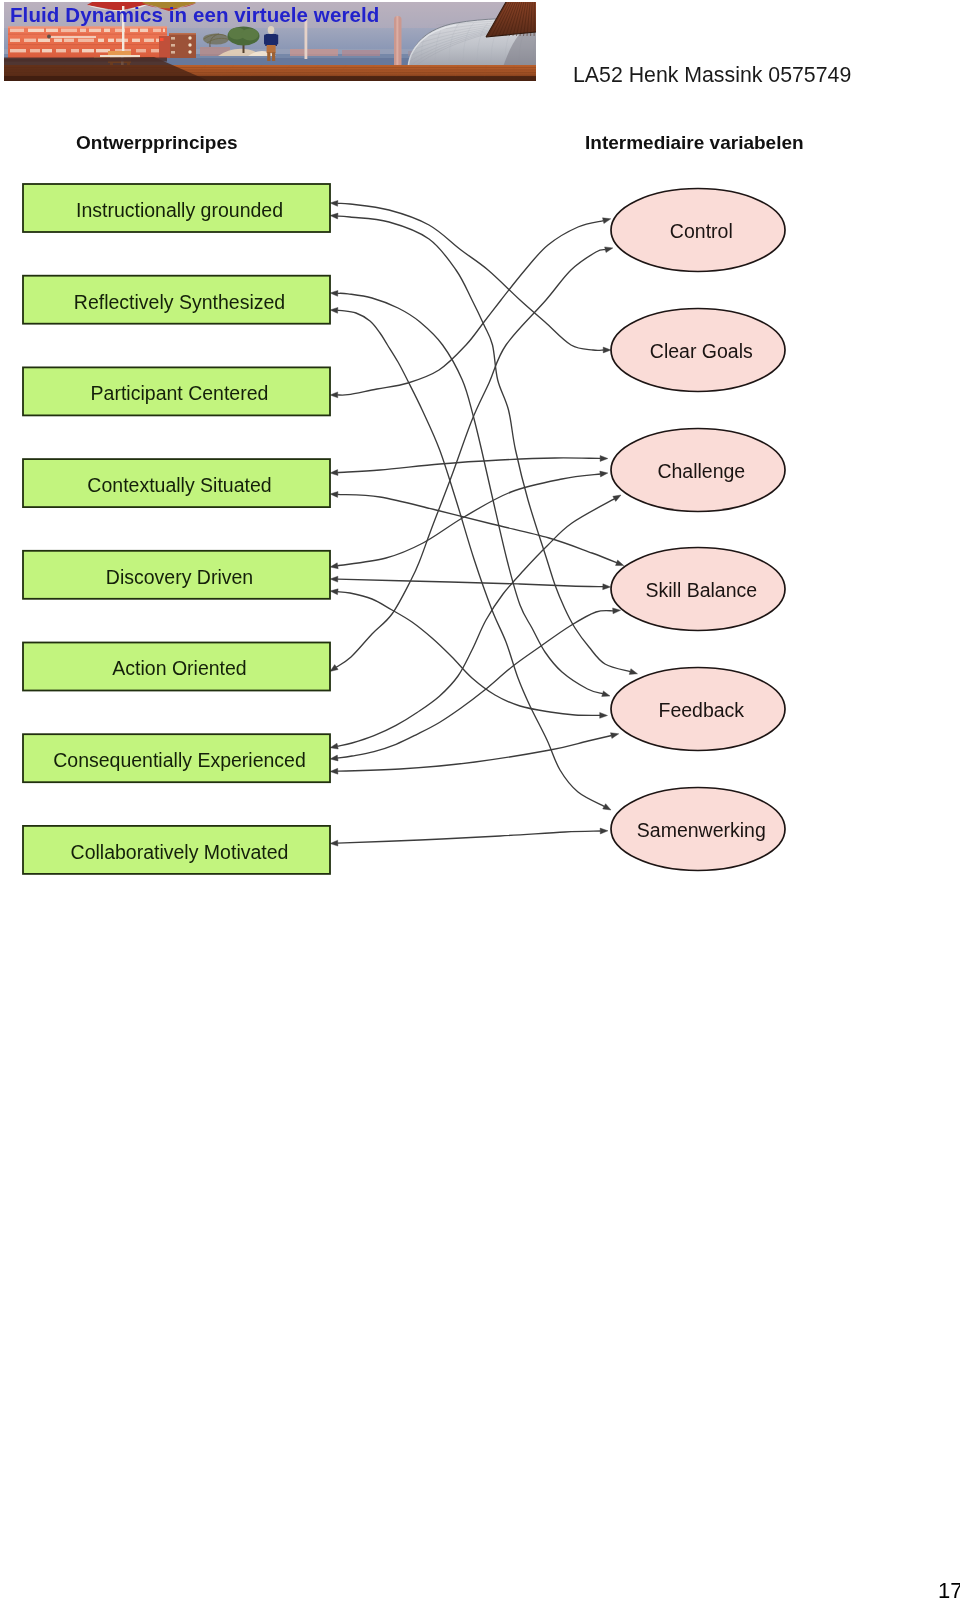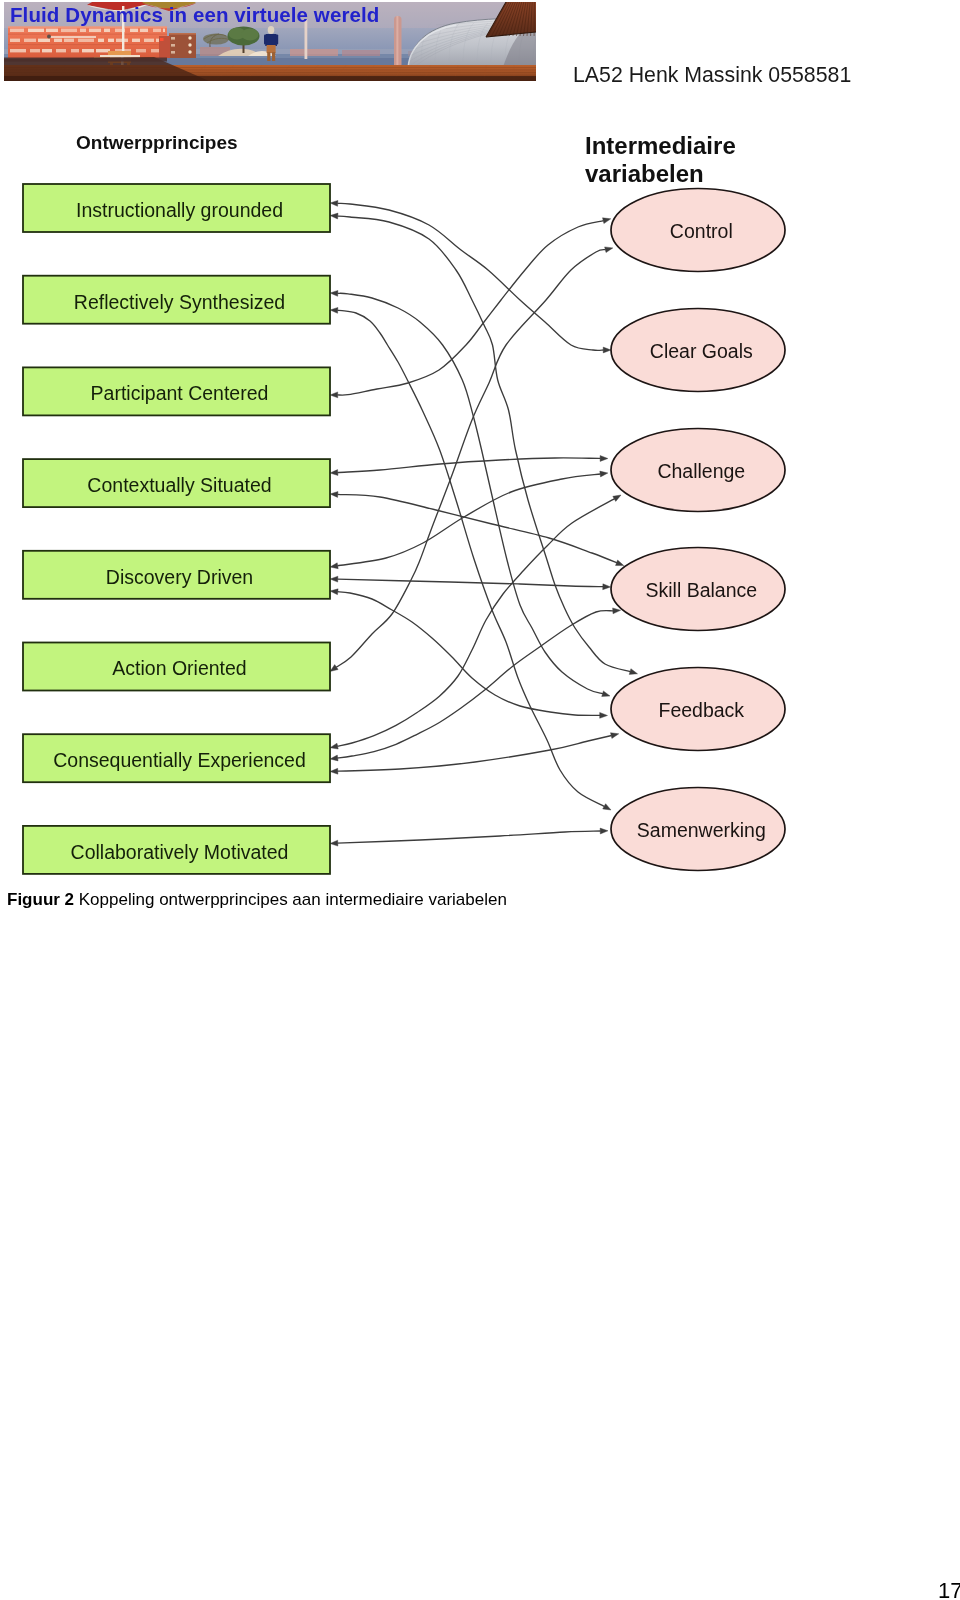--- a/index.html
+++ b/index.html
@@ -2,21 +2,21 @@
 <html><head>
 <meta charset="utf-8">
 <style>
   html,body{margin:0;padding:0;background:#fff;}
   body{width:960px;height:1600px;font-family:"Liberation Sans",sans-serif;overflow:hidden;position:relative;}
   .page{position:absolute;left:0;top:0;width:812px;height:1600px;}
   #banner-wrap{position:absolute;left:4px;top:2px;width:532px;height:79px;overflow:hidden;}
   #banner-title{position:absolute;left:10px;top:3px;font-weight:bold;font-size:20.5px;color:#2222cc;letter-spacing:0.1px;white-space:nowrap;}
   #author{position:absolute;left:573px;top:63px;font-size:21.3px;color:#1a1a1a;white-space:nowrap;}
   #head-left{position:absolute;left:76px;top:132px;font-weight:bold;font-size:19px;color:#111;text-align:center;}
-  #head-right{position:absolute;left:585px;top:132px;font-weight:bold;font-size:24px;color:#111;}
+  #head-right{position:absolute;left:585px;top:132px;font-weight:bold;font-size:19px;color:#111;}
   #diagram{position:absolute;left:0;top:0;}
   .pbox{fill:#c2f47e;stroke:#21300f;stroke-width:1.8;}
   .vell{fill:#fadcd7;stroke:#1d1514;stroke-width:1.7;}
   .plabel,.vlabel{font-family:"Liberation Sans",sans-serif;font-size:19.5px;fill:#14200a;text-anchor:middle;}
   .vlabel{fill:#1a1412;}
   .edge{fill:none;stroke:#3c3c3c;stroke-width:1.35;}
   .ah{fill:#3c3c3c;stroke:#3c3c3c;stroke-width:0.4;}
   #caption{position:absolute;left:7px;top:890px;font-size:17px;color:#000;white-space:nowrap;}
   #caption b{font-weight:bold;}
   #pageno{position:absolute;left:938px;top:1578px;font-size:22px;color:#000;}
@@ -209,21 +209,21 @@
         <path d="M450.0 79 L454.0 63.5" stroke="#a85024" stroke-width="0.5" opacity="0.3"></path>
         <path d="M480.0 79 L482.0 63.5" stroke="#a85024" stroke-width="0.5" opacity="0.3"></path>
         <path d="M510.0 79 L510.0 63.5" stroke="#a85024" stroke-width="0.5" opacity="0.3"></path>
         <path d="M540.0 79 L538.0 63.5" stroke="#a85024" stroke-width="0.5" opacity="0.3"></path>
         <path d="M570.0 79 L566.0 63.5" stroke="#a85024" stroke-width="0.5" opacity="0.3"></path>
         <path d="M0 57 L150 55 L205 79 L0 79 Z" fill="#4a2414" opacity="0.78"></path>
         <rect x="0" y="74" width="532" height="5" fill="#3a1b0f" opacity="0.75"></rect>
         <rect x="0" y="55.5" width="163" height="4" fill="#4a2e2a" opacity="0.85"></rect>
       </svg></div>
   <div id="banner-title">Fluid Dynamics in een virtuele wereld</div>
-  <div id="author">LA52 Henk Massink 0558581</div>
+  <div id="author">LA52 Henk Massink 0575749</div>
 
   <div id="head-left">Ontwerpprincipes</div>
   <div id="head-right">Intermediaire variabelen</div>
 
 <svg id="diagram" width="960" height="960" viewBox="0 0 960 960">
 <g>
 <path class="edge" d="M337.4 203.4C339.5 203.5 341.4 202.9 350.0 204.0C358.6 205.1 375.8 206.5 389.0 210.0C402.2 213.5 417.0 218.3 429.0 225.0C441.0 231.7 451.2 242.5 461.0 250.0C470.8 257.5 478.2 261.7 488.0 270.0C497.8 278.3 510.5 291.3 520.0 300.0C529.5 308.7 536.5 314.5 545.0 322.0C553.5 329.5 563.0 340.3 571.0 345.0C579.0 349.7 587.6 349.2 593.0 350.0C598.4 350.8 601.8 350.0 603.6 350.0"></path>
 <path class="edge" d="M337.4 216.1C339.5 216.2 341.4 216.0 350.0 217.0C358.6 218.0 375.8 218.3 389.0 222.0C402.2 225.7 417.8 231.0 429.0 239.0C440.2 247.0 448.8 259.8 456.0 270.0C463.2 280.2 467.3 290.8 472.0 300.0C476.7 309.2 480.6 317.5 484.0 325.0C487.4 332.5 490.2 335.8 492.5 345.0C494.8 354.2 495.0 369.2 497.7 380.0C500.4 390.8 505.5 398.3 508.5 410.0C511.5 421.7 512.2 435.0 515.5 450.0C518.8 465.0 522.8 481.7 528.0 500.0C533.2 518.3 542.5 545.8 547.0 560.0C551.5 574.2 552.1 577.0 555.0 585.0C557.9 593.0 561.2 600.8 564.5 608.0C567.8 615.2 570.9 621.5 575.0 628.0C579.1 634.5 584.0 641.0 589.0 647.0C594.0 653.0 598.1 659.9 605.0 664.0C611.9 668.1 626.2 670.4 630.4 671.7"></path>
 <path class="edge" d="M337.4 293.3C339.2 293.4 342.2 293.0 348.0 293.8C353.8 294.6 363.7 295.6 372.0 298.0C380.3 300.4 390.0 304.0 398.0 308.0C406.0 312.0 412.6 315.8 420.0 322.0C427.4 328.2 435.6 335.3 442.6 345.0C449.7 354.7 457.2 368.3 462.3 380.0C467.4 391.7 469.8 403.3 473.0 415.0C476.2 426.7 478.3 435.8 481.6 450.0C484.9 464.2 488.8 481.7 493.0 500.0C497.2 518.3 502.5 542.5 507.0 560.0C511.5 577.5 515.8 593.7 520.0 605.0C524.2 616.3 527.8 620.2 532.0 628.0C536.2 635.8 540.0 644.7 545.0 652.0C550.0 659.3 554.9 665.8 562.0 672.0C569.1 678.2 580.7 685.4 587.5 689.0C594.3 692.6 600.4 693.0 602.9 693.8"></path>
 <path class="edge" d="M337.4 310.4C338.2 310.4 338.9 310.2 342.0 310.6C345.1 311.0 351.3 311.3 356.0 313.0C360.7 314.7 366.0 317.7 370.0 321.0C374.0 324.3 377.1 329.0 380.0 333.0C382.9 337.0 384.5 340.2 387.5 345.0C390.5 349.8 394.7 356.2 398.0 362.0C401.3 367.8 403.4 372.0 407.4 380.0C411.4 388.0 416.8 398.3 422.2 410.0C427.6 421.7 434.1 435.0 439.7 450.0C445.3 465.0 450.2 481.7 456.0 500.0C461.8 518.3 468.3 541.7 474.3 560.0C480.3 578.3 486.7 596.3 492.0 610.0C497.3 623.7 501.7 630.7 506.0 642.0C510.3 653.3 514.0 667.3 518.0 678.0C522.0 688.7 525.2 695.7 530.0 706.0C534.8 716.3 542.0 729.3 547.0 740.0C552.0 750.7 554.8 761.3 560.0 770.0C565.2 778.7 570.6 785.9 578.0 792.0C585.4 798.1 600.1 804.0 604.5 806.5"></path>
@@ -322,16 +322,15 @@
           <ellipse class="vell" cx="698.0" cy="709.0" rx="87.0" ry="41.5"></ellipse>
           <text class="vlabel" x="701.3" y="717.0">Feedback</text>
         </g>
 <g>
           <ellipse class="vell" cx="698.0" cy="829.0" rx="87.0" ry="41.5"></ellipse>
           <text class="vlabel" x="701.3" y="837.0">Samenwerking</text>
         </g>
 </g>
 </svg>
 
-  <div id="caption"><b>Figuur 2</b><span> Koppeling ontwerpprincipes aan intermediaire variabelen</span></div>
 
   <div id="pageno">17</div>
 </div>
 
 </body></html>

